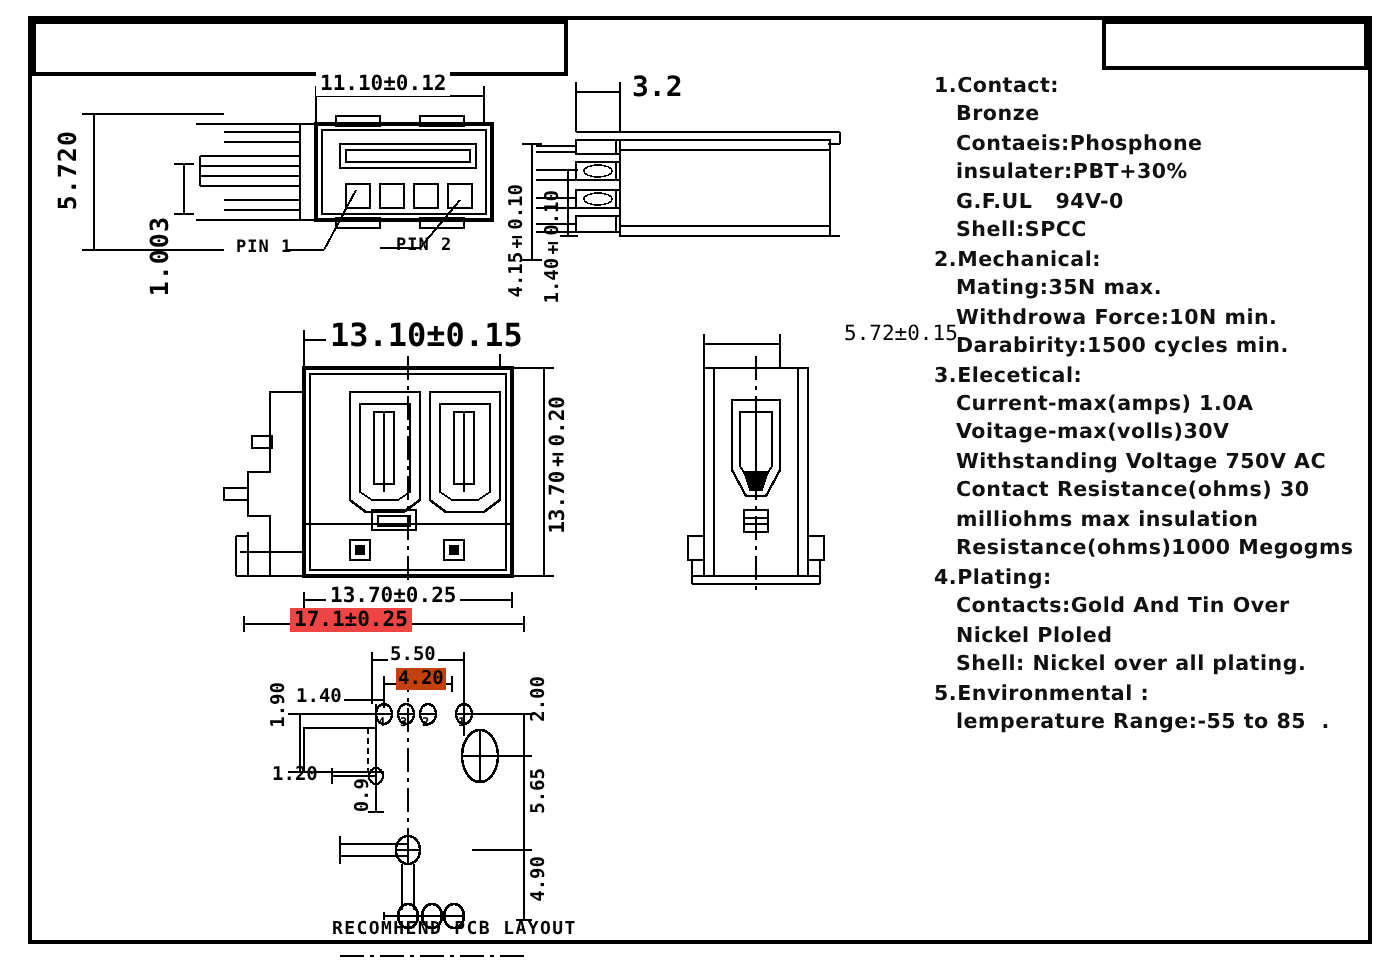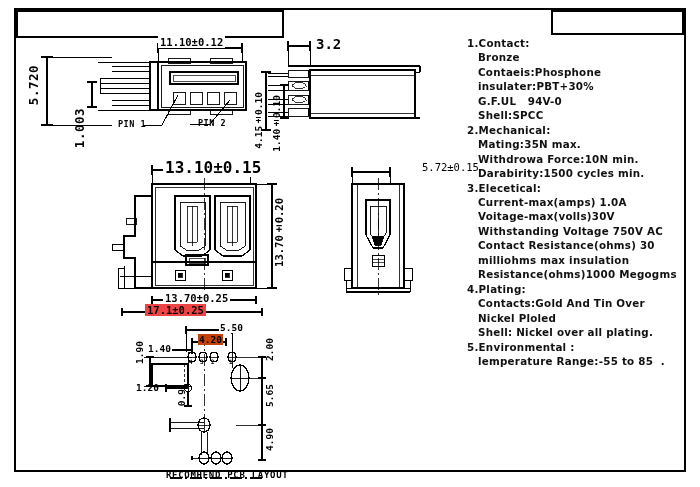--- a/index.html
+++ b/index.html
@@ -311,36 +311,36 @@
   <div style="position:absolute;left:253px;top:92px;font-size:9.5px;font-weight:700;writing-mode:vertical-rl;transform:rotate(180deg);">4.15±0.10</div>
   <div style="position:absolute;left:271px;top:95px;font-size:9.5px;font-weight:700;writing-mode:vertical-rl;transform:rotate(180deg);">1.40±0.10</div>
 
   <div style="position:absolute;left:163px;top:158px;font-size:16px;font-weight:700;background:#fff;padding:0 2px;">13.10±0.15</div>
   <div style="position:absolute;left:273px;top:198px;font-size:10.5px;font-weight:700;writing-mode:vertical-rl;transform:rotate(180deg);">13.70±0.20</div>
   <div style="position:absolute;left:163px;top:292px;font-size:10.5px;font-weight:700;background:#fff;padding:0 2px;">13.70±0.25</div>
   <div style="position:absolute;left:145px;top:304px;font-size:10.5px;font-weight:700;background:#ef4444;padding:0 2px;">17.1±0.25</div>
 
   <div style="position:absolute;left:374px;top:161px;font-size:10.5px;font-weight:400;margin-left:48px;">5.72±0.15</div>
 
-  <div style="position:absolute;left:194px;top:322px;font-size:9.5px;font-weight:700;background:#fff;padding:0 1px;margin-left:25px;">5.50</div>
+  <div style="position:absolute;left:194px;top:322px;font-size:9.5px;font-weight:700;background:#fff;padding:0 1px;">5.50</div>
   <div style="position:absolute;left:198px;top:334px;font-size:9.5px;font-weight:700;background:#c2410c;padding:0 1px;">4.20</div>
   <div style="position:absolute;left:148px;top:343px;font-size:9.5px;font-weight:700;">1.40</div>
   <div style="position:absolute;left:134px;top:341px;font-size:9.5px;font-weight:700;writing-mode:vertical-rl;transform:rotate(180deg);">1.90</div>
   <div style="position:absolute;left:136px;top:382px;font-size:9.5px;font-weight:700;">1.20</div>
   <div style="position:absolute;left:176px;top:389px;font-size:9.5px;font-weight:700;writing-mode:vertical-rl;transform:rotate(180deg);">0.9</div>
   <div style="position:absolute;left:264px;top:338px;font-size:9.5px;font-weight:700;writing-mode:vertical-rl;transform:rotate(180deg);">2.00</div>
   <div style="position:absolute;left:264px;top:384px;font-size:9.5px;font-weight:700;writing-mode:vertical-rl;transform:rotate(180deg);">5.65</div>
   <div style="position:absolute;left:264px;top:428px;font-size:9.5px;font-weight:700;writing-mode:vertical-rl;transform:rotate(180deg);">4.90</div>
 
   <div style="position:absolute;left:189px;top:358px;font-size:6px;font-weight:700;">4</div>
   <div style="position:absolute;left:200px;top:358px;font-size:6px;font-weight:700;">3</div>
   <div style="position:absolute;left:211px;top:358px;font-size:6px;font-weight:700;">2</div>
   <div style="position:absolute;left:229px;top:358px;font-size:6px;font-weight:700;">1</div>
 
-  <div style="position:absolute;left:166px;top:470px;font-size:9px;font-weight:700;letter-spacing:0.7px;">RECOMHEND PCB LAYOUT</div>
+  <div style="position:absolute;left:166px;top:460px;font-size:9px;font-weight:700;letter-spacing:0.7px;">RECOMHEND PCB LAYOUT</div>
 
   <div class="spec">
     <div class="l" style="display:inline">1.</div><span>Contact:</span>
     <div class="l ind">Bronze</div>
     <div class="l ind">Contaeis:Phosphone</div>
     <div class="l ind">insulater:PBT+30%</div>
     <div class="l ind">G.F.UL   94V-0</div>
     <div class="l ind">Shell:SPCC</div>
 
     <div class="l"><span>2.</span><span>Mechanical:</span></div>

